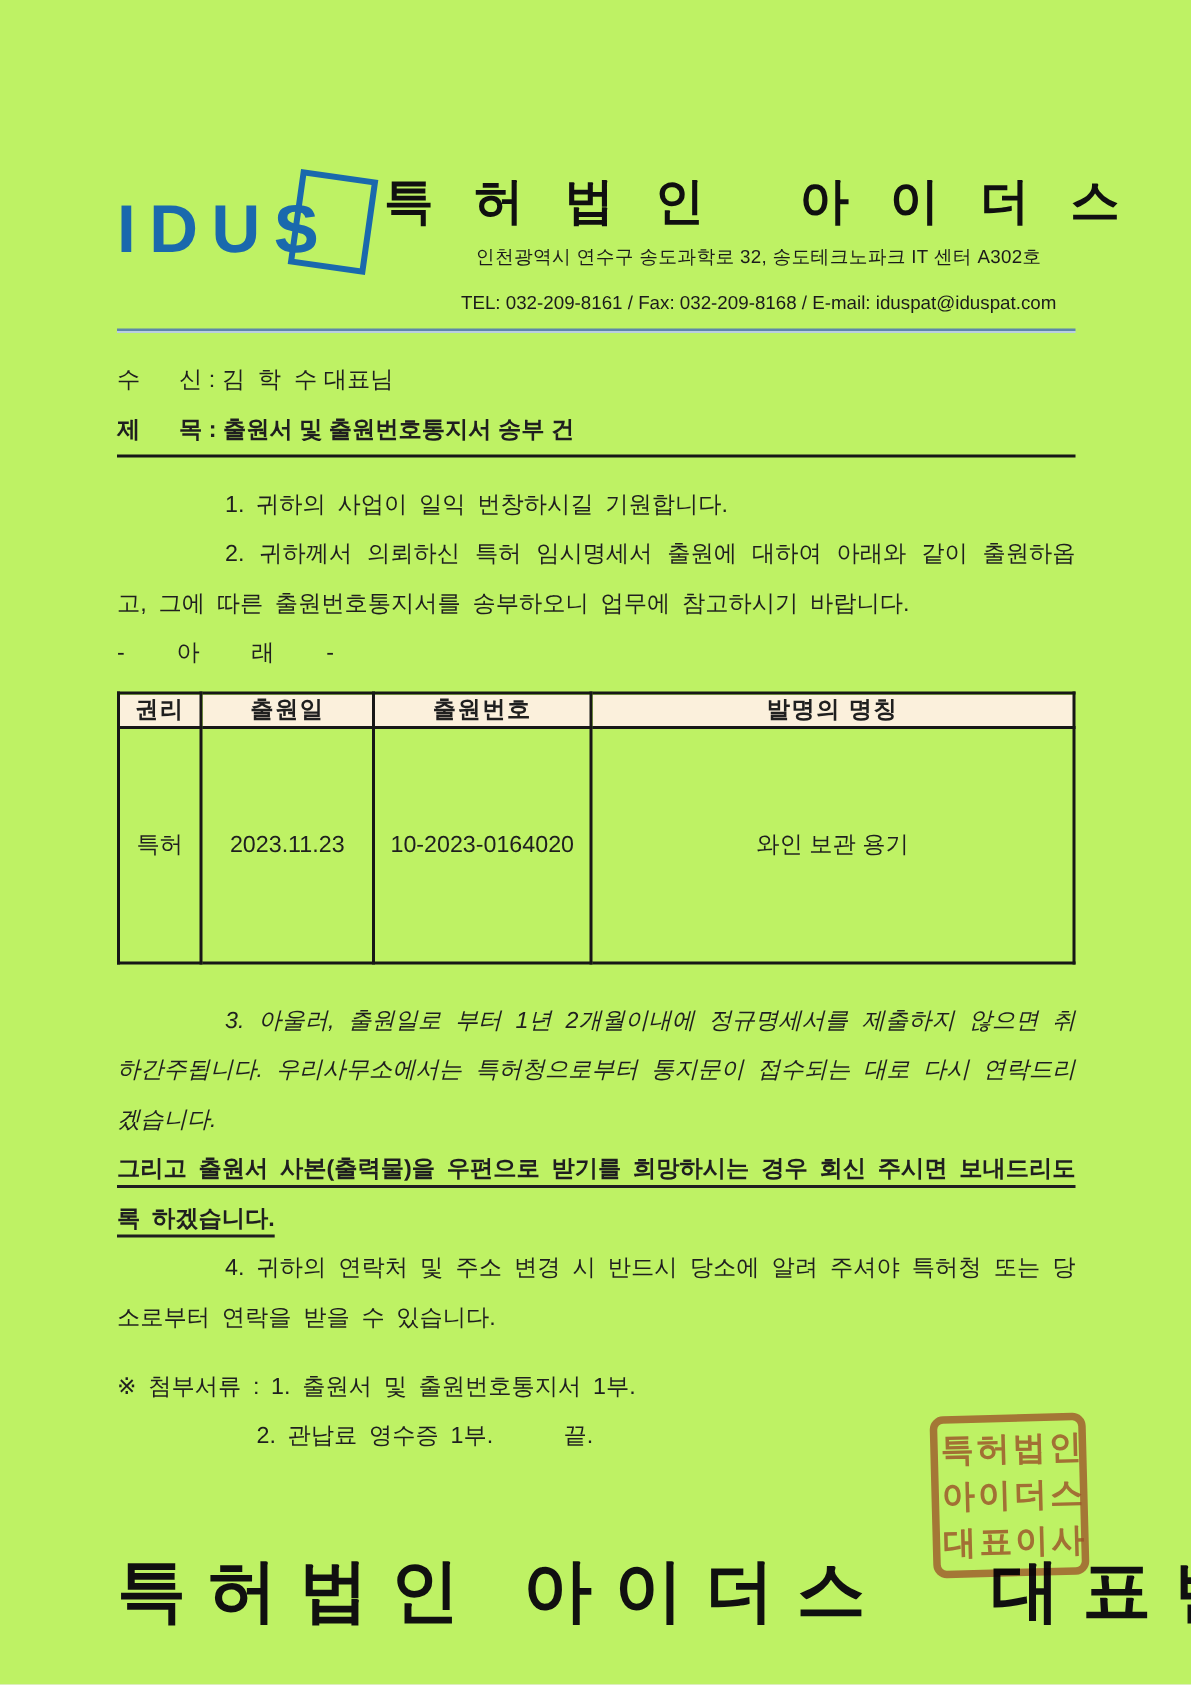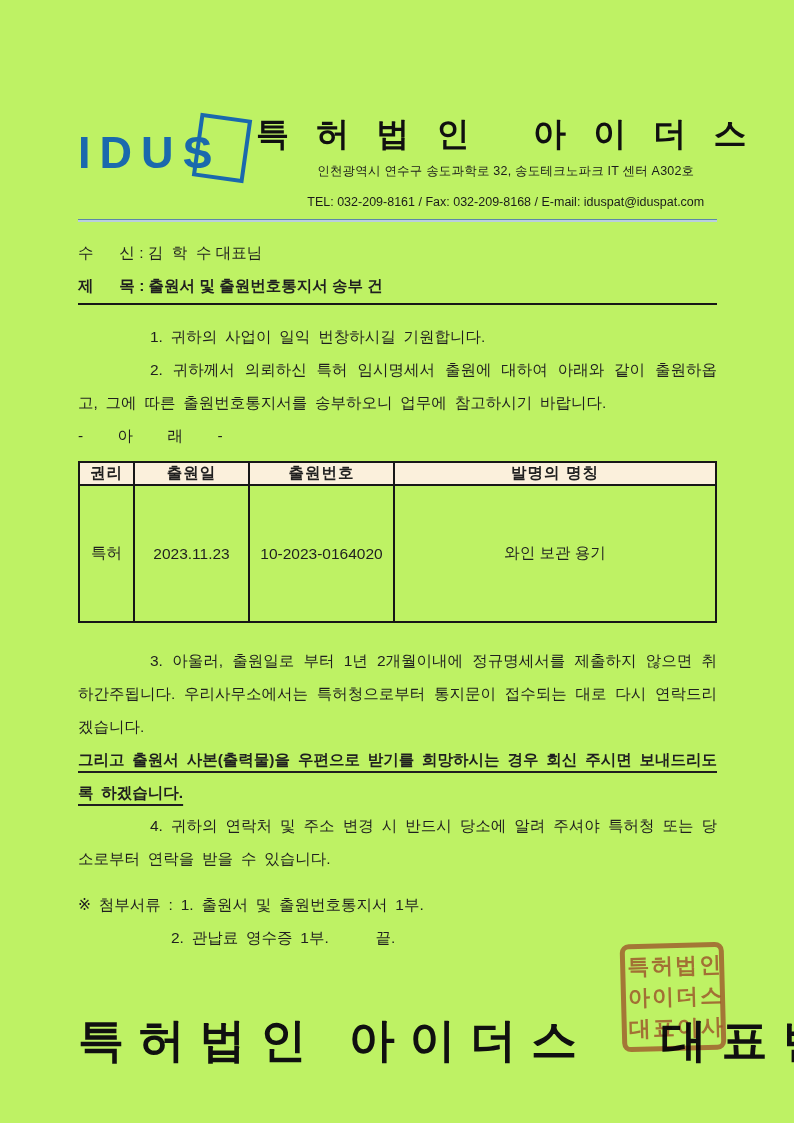--- a/index.html
+++ b/index.html
@@ -62,26 +62,26 @@
   table.app-table {
     width:100%; margin-top:9px;
     border-collapse:collapse; table-layout:fixed;
   }
   .app-table th, .app-table td {
     border:2px solid #171717; text-align:center;
     font-size:15.5px; padding:0 4px;
     overflow:hidden;
   }
   .app-table th { background:#fbf0dc; height:20px; font-weight:bold; letter-spacing:1px; }
-  .app-table td { height:137px; }
+  .app-table td { height:157px; }
   .col-right  { width:55px; }
   .col-date   { width:115px; }
   .col-number { width:145px; }
 
-  .p3 { margin-top:21px; }
+  .p3 { margin-top:21px;font-style:italic; }
   .bold-u {
     font-weight:bold;
     text-decoration:underline;
     text-decoration-thickness:2px;
     text-underline-offset:6px;
   }
 
   .attach1 { margin-top:13px; text-align:left !important; white-space:pre-wrap; }
   .attach2 { margin-left:93px; text-align:left !important; white-space:pre-wrap; }
 

